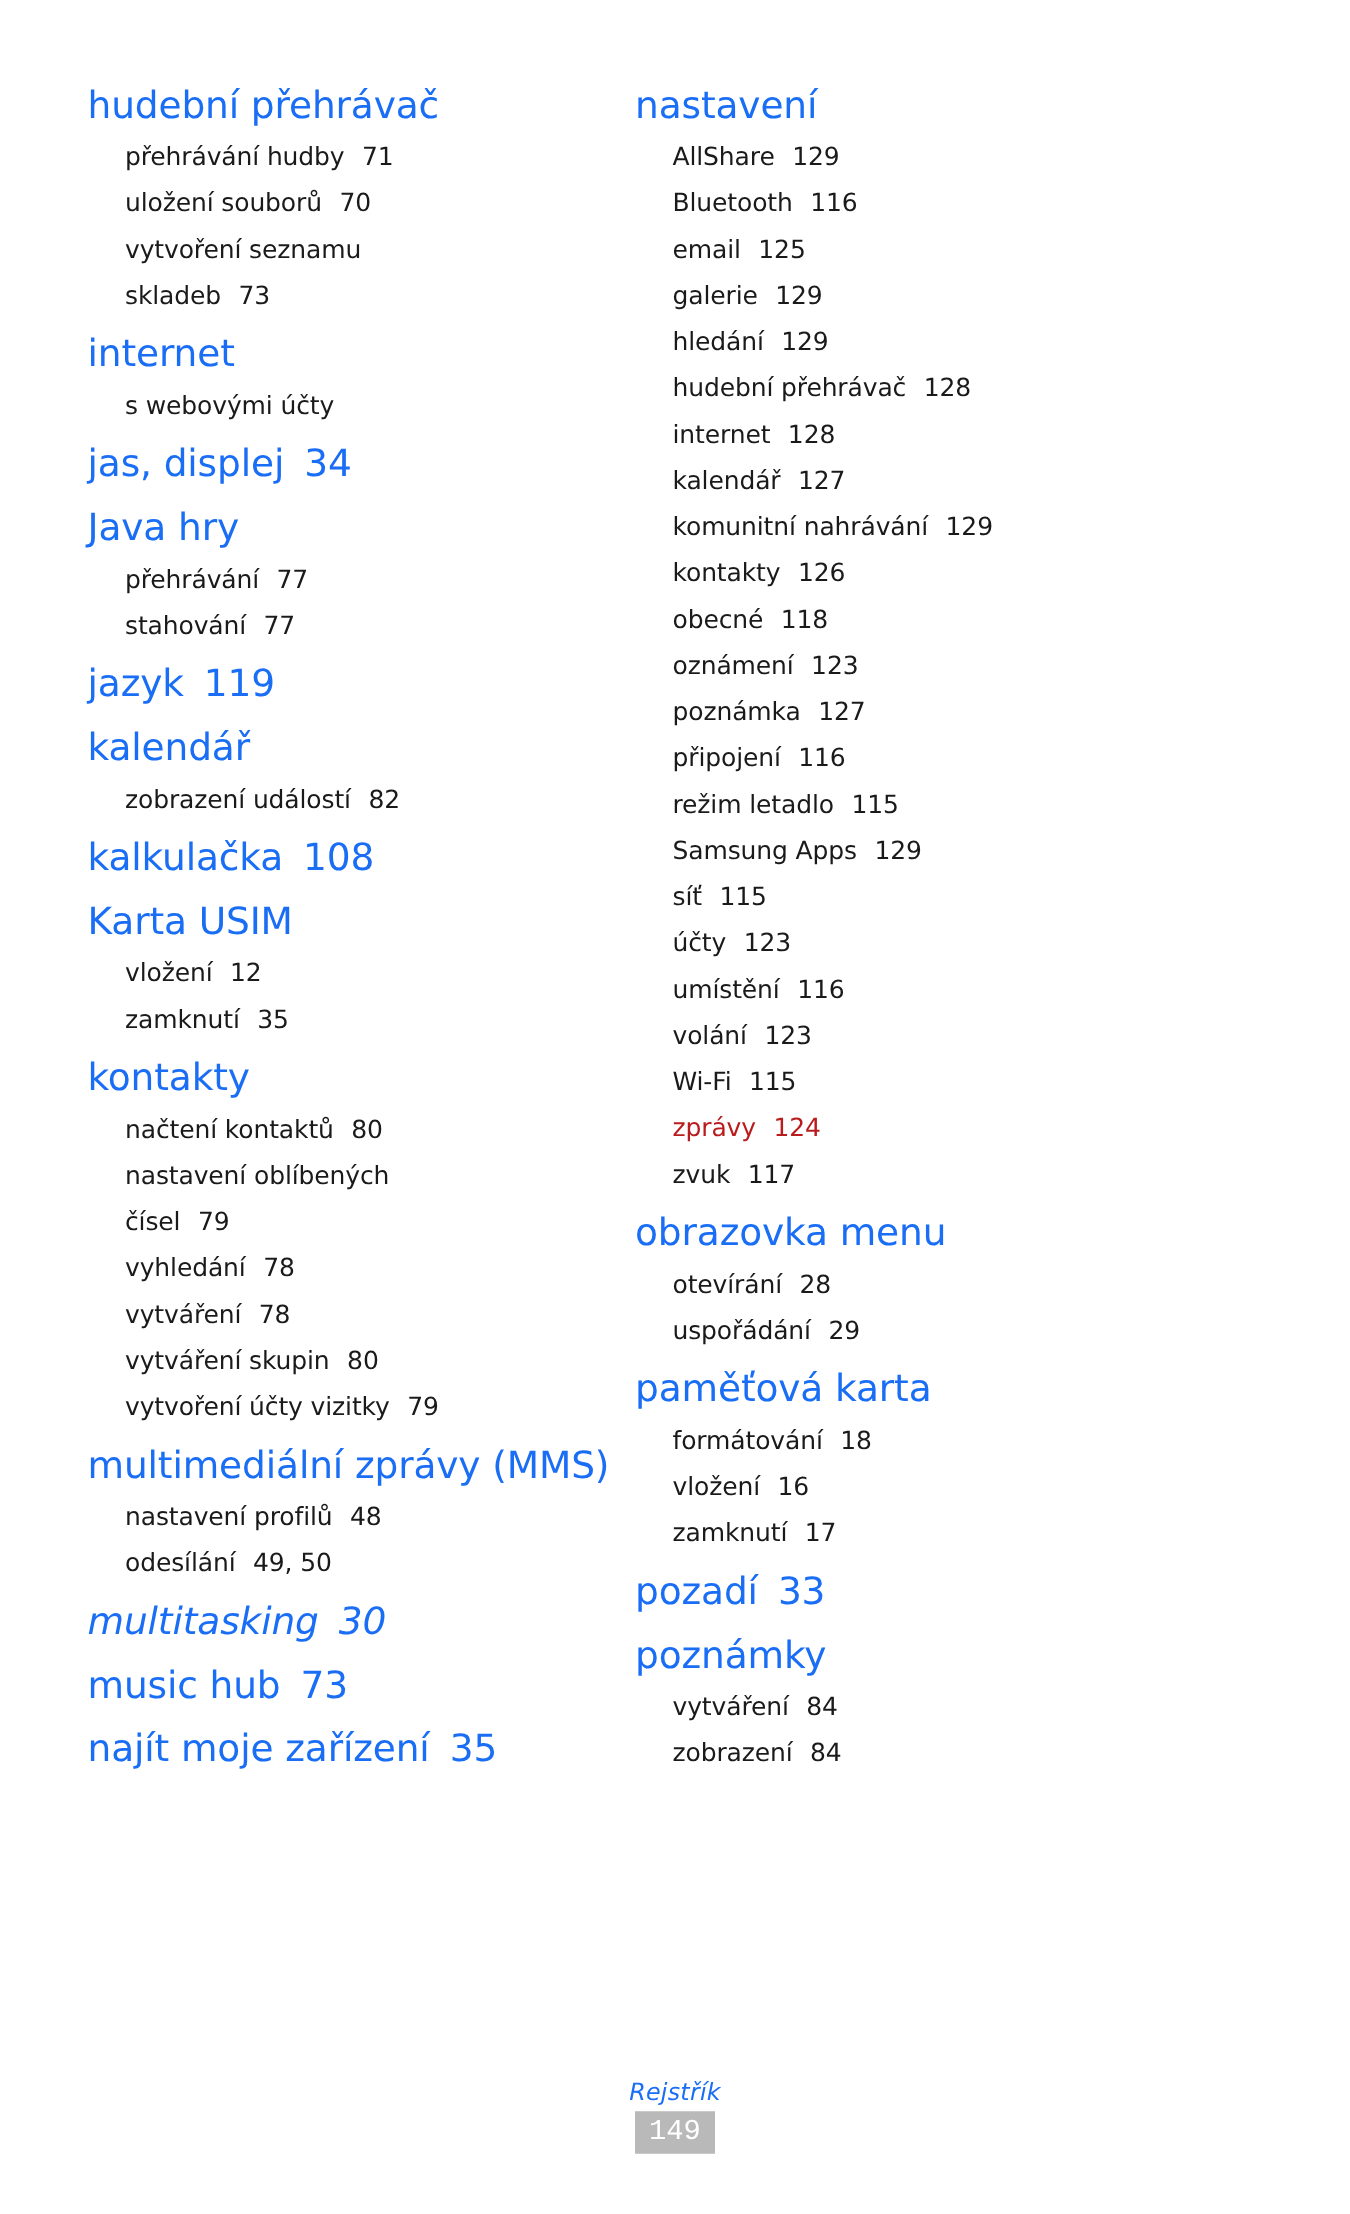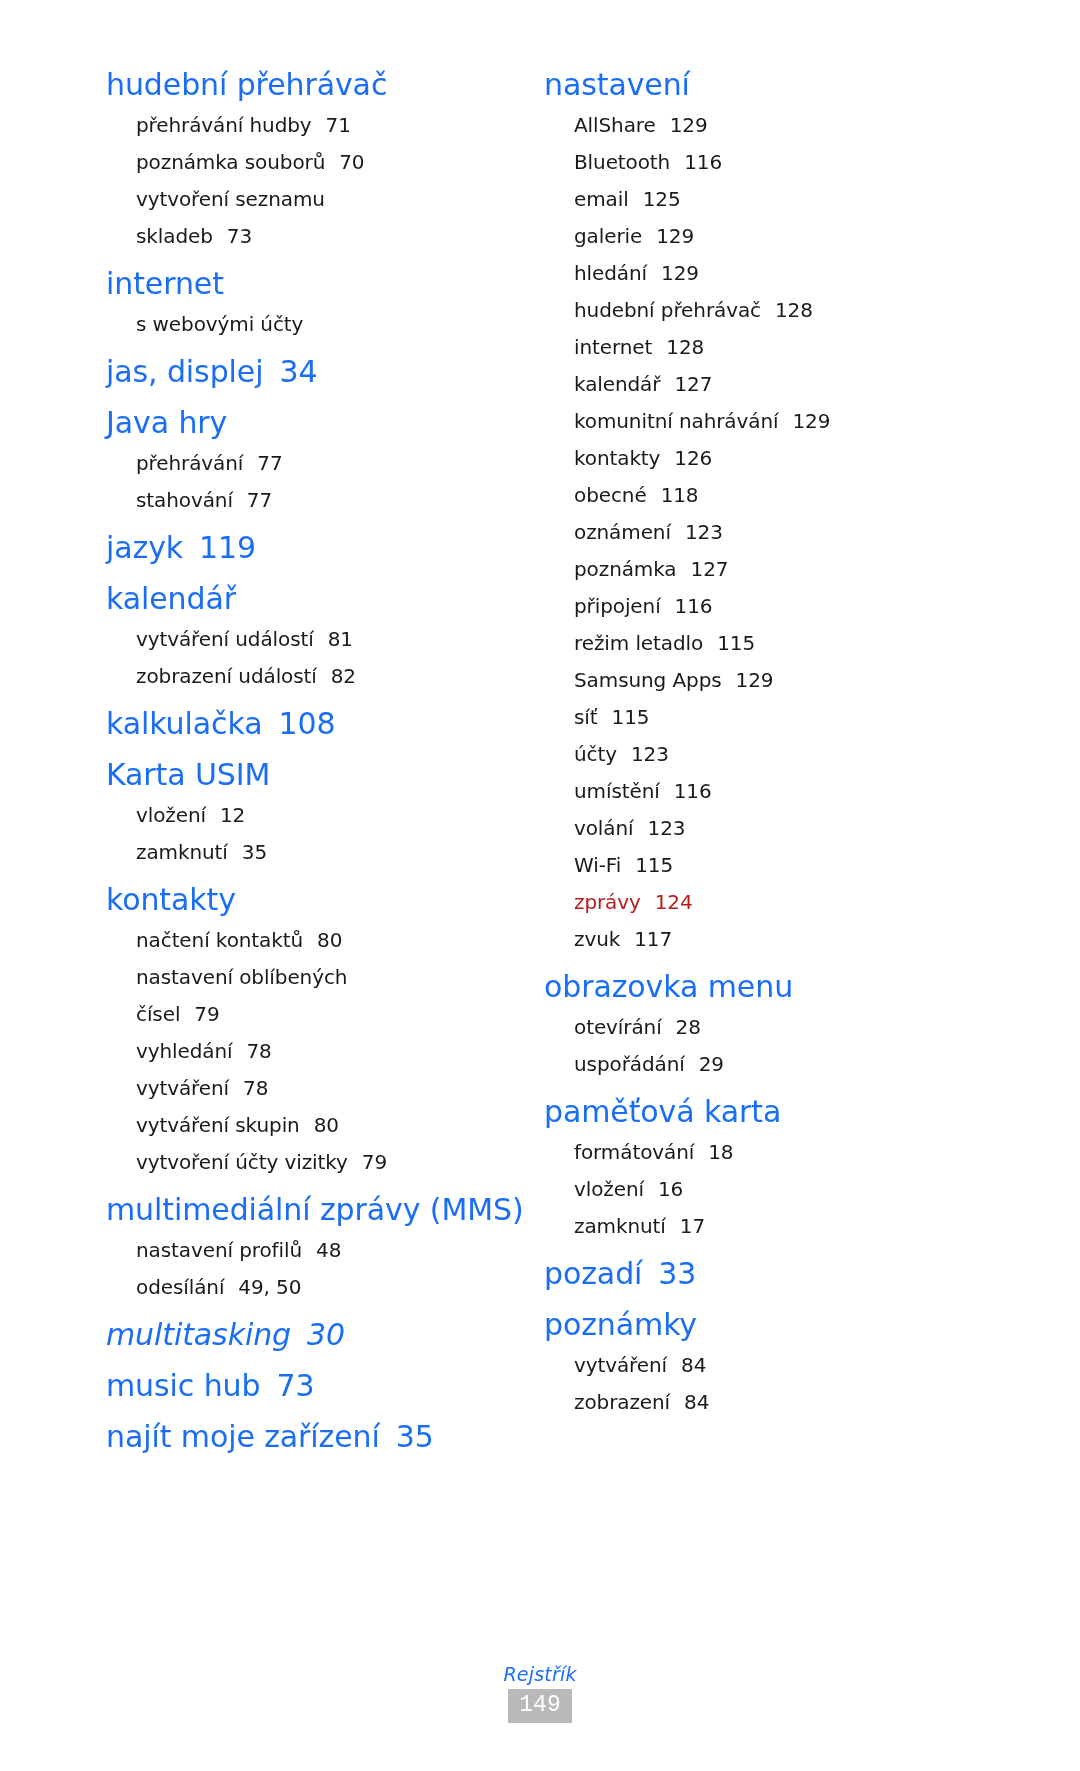--- a/index.html
+++ b/index.html
@@ -72,21 +72,20 @@
     padding-left: 30px;
     white-space: nowrap;
     letter-spacing: -0.1px;
   }
   .sub .pg {
     margin-left: 14px;
   }
 
   .group {
     margin-bottom: 0;
-    margin-left: 36px;
   }
   .group + .group {
     margin-top: 0;
   }
 
   
   .group .entry-head {
     margin-top: 6px;
   }
   .group:first-child .entry-head {
@@ -125,21 +124,21 @@
 
 <div class="page">
 
   <div class="columns">
 
     <div class="col col-left">
         <div class="group">
           <div class="entry-head" style="color: rgb(26, 110, 245);"><span>hudební přehrávač</span></div>
           <ul class="sub-list">
             <li class="sub" style="color: rgb(26, 26, 26);"><span>přehrávání hudby</span><span class="pg">71</span></li>
-            <li class="sub" style="color: rgb(26, 26, 26);"><span>poznámka souborů</span><span class="pg">70</span></li>
+            <li class="sub" style="color: rgb(26, 26, 26);"><span>uložení souborů</span><span class="pg">70</span></li>
             <li class="sub" style="color: rgb(26, 26, 26);"><span>vytvoření seznamu</span></li>
             <li class="sub" style="color: rgb(26, 26, 26);"><span>skladeb</span><span class="pg">73</span></li>
           </ul>
         </div>
         <div class="group">
           <div class="entry-head" style="color: rgb(26, 110, 245);"><span>internet</span></div>
           <ul class="sub-list">
             <li class="sub" style="color: rgb(26, 26, 26);"><span>s webovými účty</span></li>
           </ul>
         </div>
@@ -152,21 +151,20 @@
             <li class="sub" style="color: rgb(26, 26, 26);"><span>přehrávání</span><span class="pg">77</span></li>
             <li class="sub" style="color: rgb(26, 26, 26);"><span>stahování</span><span class="pg">77</span></li>
           </ul>
         </div>
         <div class="group">
           <div class="entry-head" style="color: rgb(26, 110, 245);"><span>jazyk</span><span class="pg">119</span></div>
         </div>
         <div class="group">
           <div class="entry-head" style="color: rgb(26, 110, 245);"><span>kalendář</span></div>
           <ul class="sub-list">
-            <li class="sub" style="color: rgb(26, 26, 26);"><span>vytváření událostí</span><span class="pg">81</span></li>
             <li class="sub" style="color: rgb(26, 26, 26);"><span>zobrazení událostí</span><span class="pg">82</span></li>
           </ul>
         </div>
         <div class="group">
           <div class="entry-head" style="color: rgb(26, 110, 245);"><span>kalkulačka</span><span class="pg">108</span></div>
         </div>
         <div class="group">
           <div class="entry-head" style="color: rgb(26, 110, 245);"><span>Karta USIM</span></div>
           <ul class="sub-list">
             <li class="sub" style="color: rgb(26, 26, 26);"><span>vložení</span><span class="pg">12</span></li>

